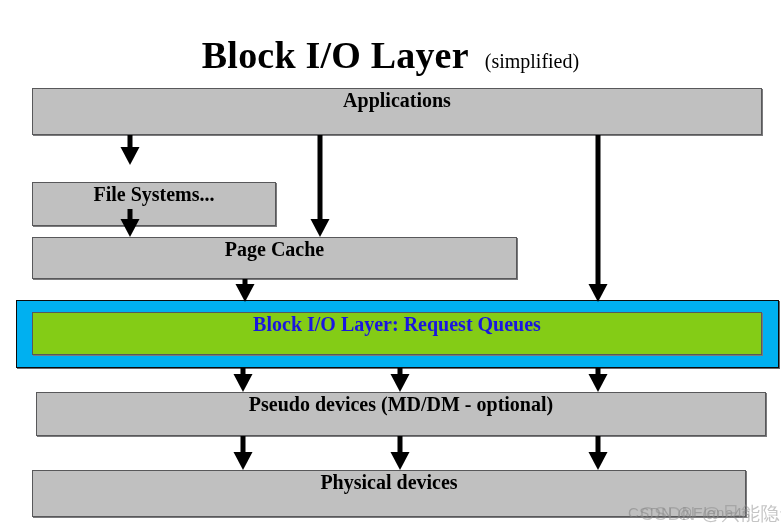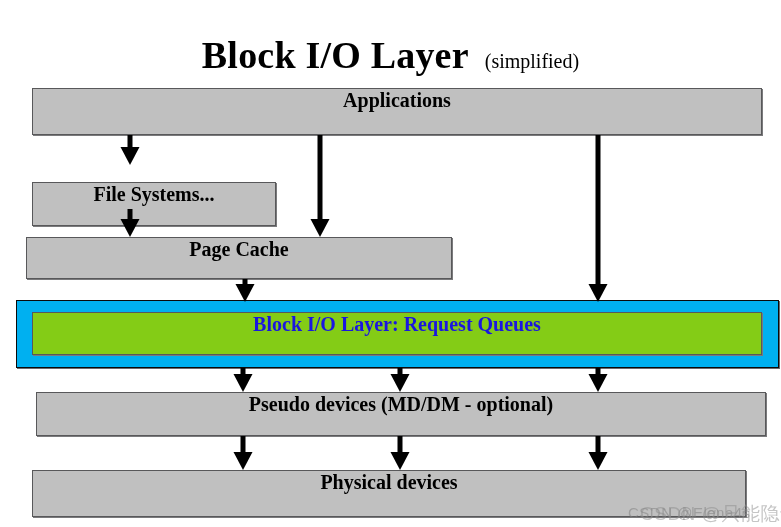--- a/index.html
+++ b/index.html
@@ -122,21 +122,21 @@
   </div>
 
   <div class="node" style="left:32px; top:88px; width:730px; height:47px;">
     <span>Applications</span>
   </div>
 
   <div class="node" style="left:32px; top:165px; width:244px; height:44px;margin-top:17px;">
     <span>File Systems...</span>
   </div>
 
-  <div class="node" style="left:26px; top:237px; width:426px; height:42px;">
+  <div class="node" style="left:32px; top:237px; width:485px; height:42px;">
     <span>Page Cache</span>
   </div>
 
   <div class="blue-band" style="left:16px; top:300px; width:763px; height:68px;"></div>
 
   <div class="node blue-inner" style="left:32px; top:312px; width:730px; height:43px;">
     <span>Block I/O Layer: Request Queues</span>
   </div>
 
   <div class="node" style="left:36px; top:392px; width:730px; height:44px;">

